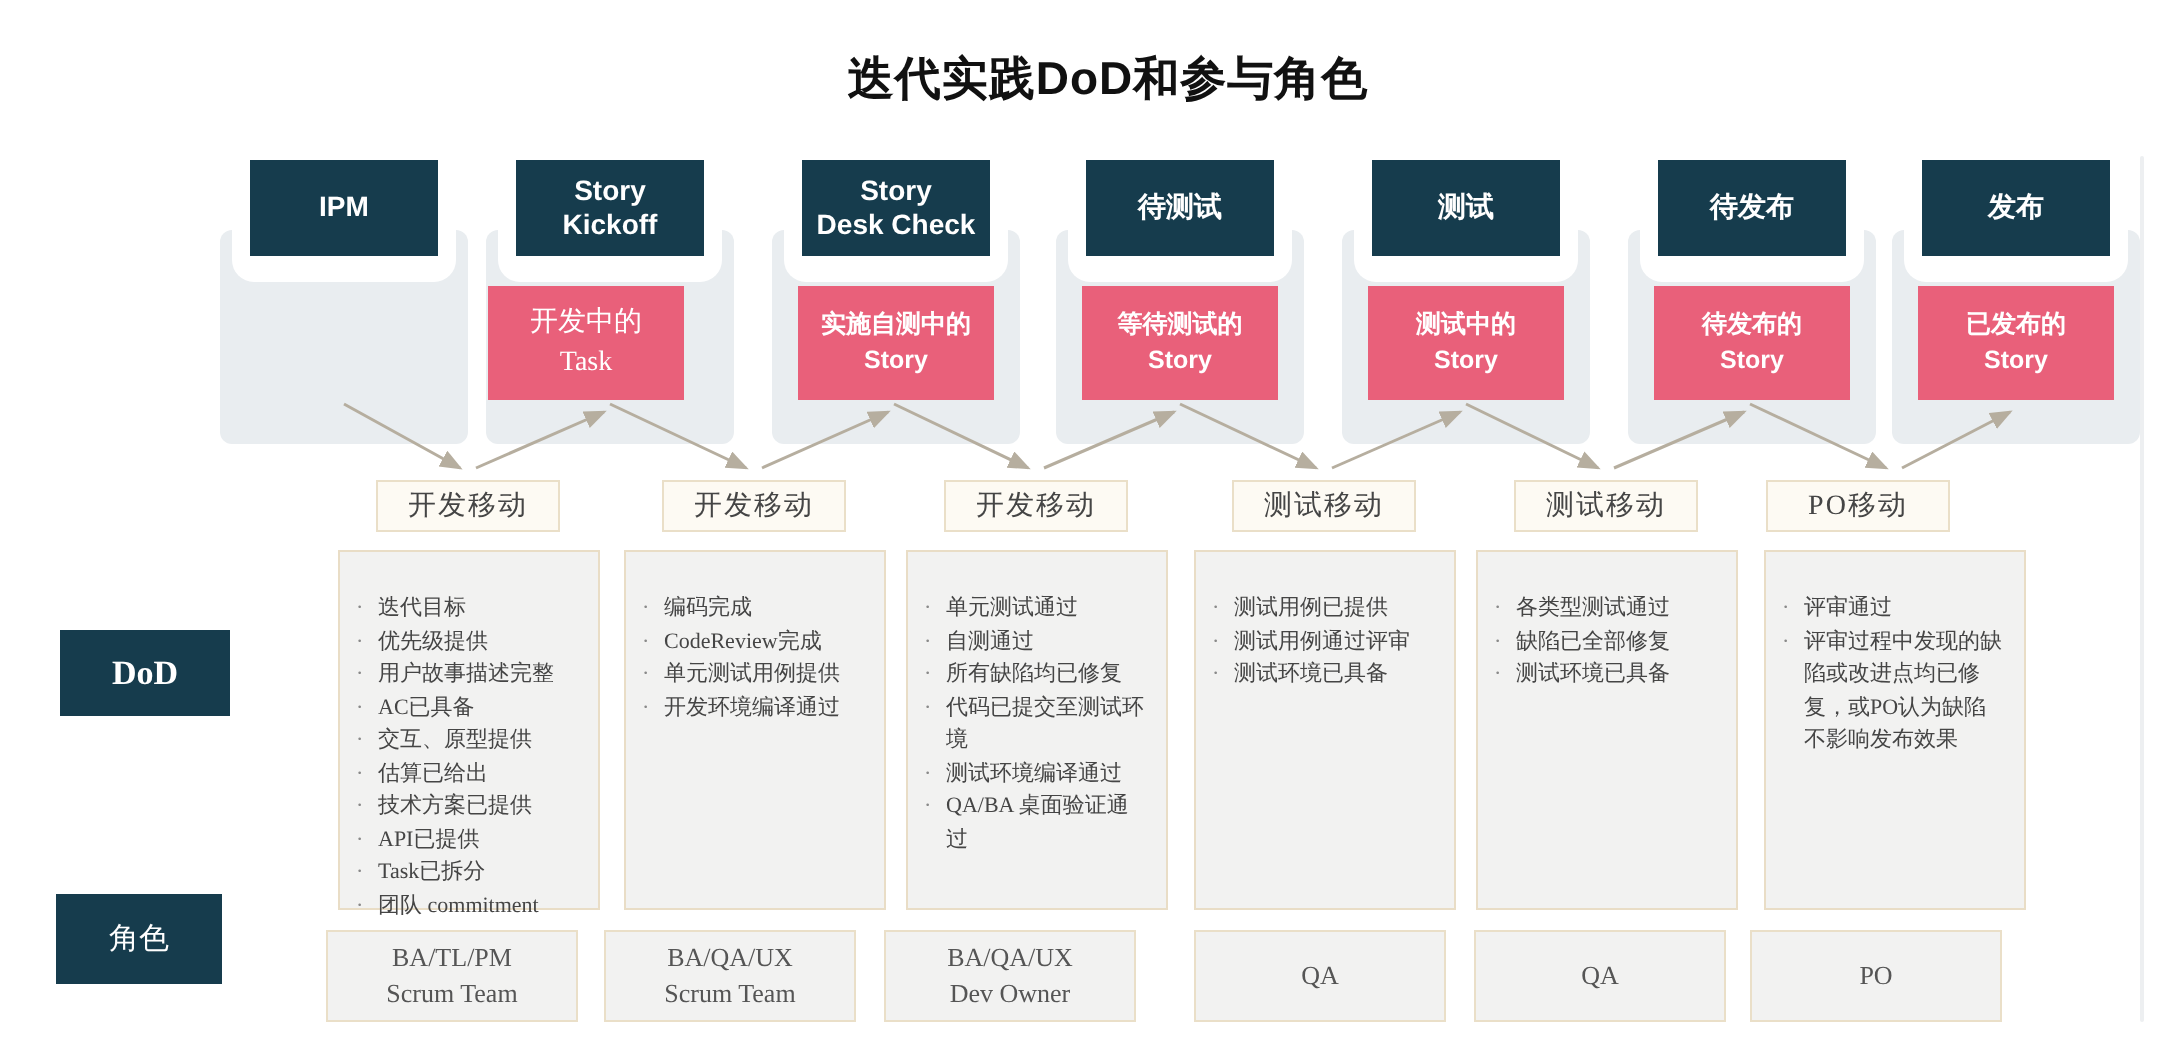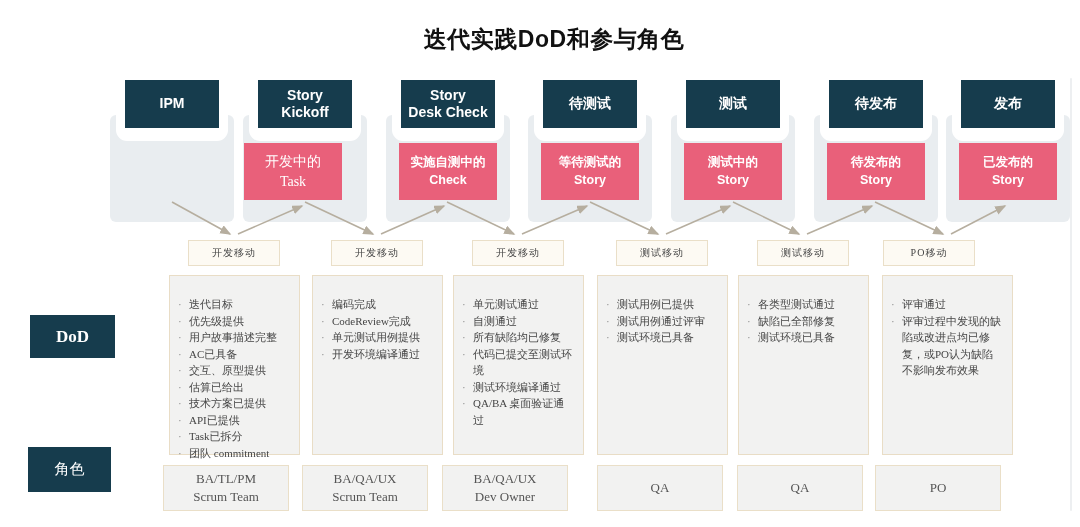--- a/index.html
+++ b/index.html
@@ -28,21 +28,21 @@
   .state{
     position:absolute;top:143px;width:98px;height:57px;
     background:var(--pink);color:#fff;font-size:12.5px;font-weight:bold;
     display:flex;align-items:center;justify-content:center;text-align:center;
     white-space:pre-line;line-height:1.4;
   }
   .state.serif{font-family:"Liberation Serif",serif;font-weight:400;font-size:14px;}
   .move-box{
     position:absolute;top:240px;width:92px;height:26px;
     background:#fdfaf3;border:1px solid #eadfc8;box-sizing:border-box;
-    color:#454545;font-size:10px;font-family:"Liberation Serif",serif;
+    color:#454545;font-size:14px;font-family:"Liberation Serif",serif;
     display:flex;align-items:center;justify-content:center;letter-spacing:1px;
   }
   .dod-box{
     position:absolute;top:275px;width:131px;height:180px;
     background:#f2f2f1;border:1px solid #e9ddc6;box-sizing:border-box;
     padding:20px 8px 8px 8px;overflow:visible;
   }
   .dod-item{
     display:flex;align-items:flex-start;
     font-family:"Liberation Serif",serif;font-size:11px;color:#454545;line-height:1.5;
@@ -94,21 +94,21 @@
   <div class="stage-header" style="left:401px">Story
 Desk Check</div>
   <div class="stage-header" style="left:543px">待测试</div>
   <div class="stage-header" style="left:686px">测试</div>
   <div class="stage-header" style="left:829px">待发布</div>
   <div class="stage-header" style="left:961px">发布</div>
 
   <div class="state serif" style="left:244px">开发中的
 Task</div>
   <div class="state" style="left:399px">实施自测中的
-Check</div>
+Story</div>
   <div class="state" style="left:541px">等待测试的
 Story</div>
   <div class="state" style="left:684px">测试中的
 Story</div>
   <div class="state" style="left:827px">待发布的
 Story</div>
   <div class="state" style="left:959px">已发布的
 Story</div>
 
   <svg id="arrows" width="1080" height="527">

